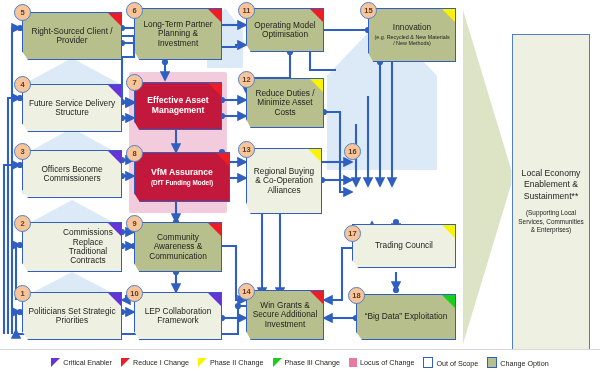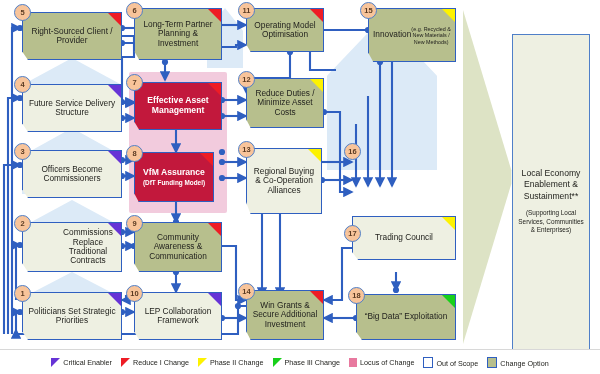--- a/index.html
+++ b/index.html
@@ -252,21 +252,21 @@
     <span class="flag red"></span>
   </div>
   <div class="badge" style="left:126px;top:2px;">6</div>
 
   <div class="node locus notch" style="left:134px;top:82px;width:88px;height:48px;font-size:8.6px;">
     <span class="lbl">Effective Asset Management</span>
     <span class="flag red"></span>
   </div>
   <div class="badge" style="left:126px;top:74px;">7</div>
 
-  <div class="node locus notch" style="left:134px;top:152px;width:80px;height:50px;font-size:8.6px;">
+  <div class="node locus notch" style="left:134px;top:152px;width:96px;height:50px;font-size:8.6px;">
     <span class="lbl">
       <span>VfM Assurance</span>
       <span class="sub">(DfT Funding Model)</span>
     </span>
     <span class="flag red"></span>
   </div>
   <div class="badge" style="left:126px;top:145px;">8</div>
 
   <div class="node opt notch" style="left:134px;top:222px;width:88px;height:50px;font-size:8.3px;">
     <span class="lbl">Community Awareness &amp; Communication</span>
@@ -297,30 +297,30 @@
     <span class="flag yellow"></span>
   </div>
   <div class="badge" style="left:238px;top:141px;">13</div>
 
   <div class="node opt notch" style="left:246px;top:290px;width:78px;height:50px;font-size:8.3px;">
     <span class="lbl">Win Grants &amp; Secure Additional Investment</span>
     <span class="flag red"></span>
   </div>
   <div class="badge" style="left:238px;top:283px;">14</div>
 
-  <div class="node opt notch" style="left:368px;top:8px;width:88px;height:54px;font-size:8.3px;flex-direction:row;">
+  <div class="node opt notch" style="left:368px;top:8px;width:88px;height:54px;font-size:8.3px;flex-direction:column;">
     <span class="lbl">Innovation</span>
     <span class="sub2">(e.g. Recycled &amp; New Materials / New Methods)</span>
     <span class="flag yellow"></span>
   </div>
   <div class="badge" style="left:360px;top:2px;">15</div>
 
   <div class="badge" style="left:344px;top:143px;">16</div>
 
-  <div class="node scope notch" style="left:352px;top:216px;width:104px;height:44px;font-size:8.3px;">
+  <div class="node scope notch" style="left:352px;top:224px;width:104px;height:44px;font-size:8.3px;">
     <span class="lbl">Trading Council</span>
     <span class="flag yellow"></span>
   </div>
   <div class="badge" style="left:344px;top:225px;">17</div>
 
   <div class="node opt notch" style="left:356px;top:294px;width:100px;height:46px;font-size:8.3px;">
     <span class="lbl">“Big Data” Exploitation</span>
     <span class="flag green"></span>
   </div>
   <div class="badge" style="left:348px;top:287px;">18</div>

